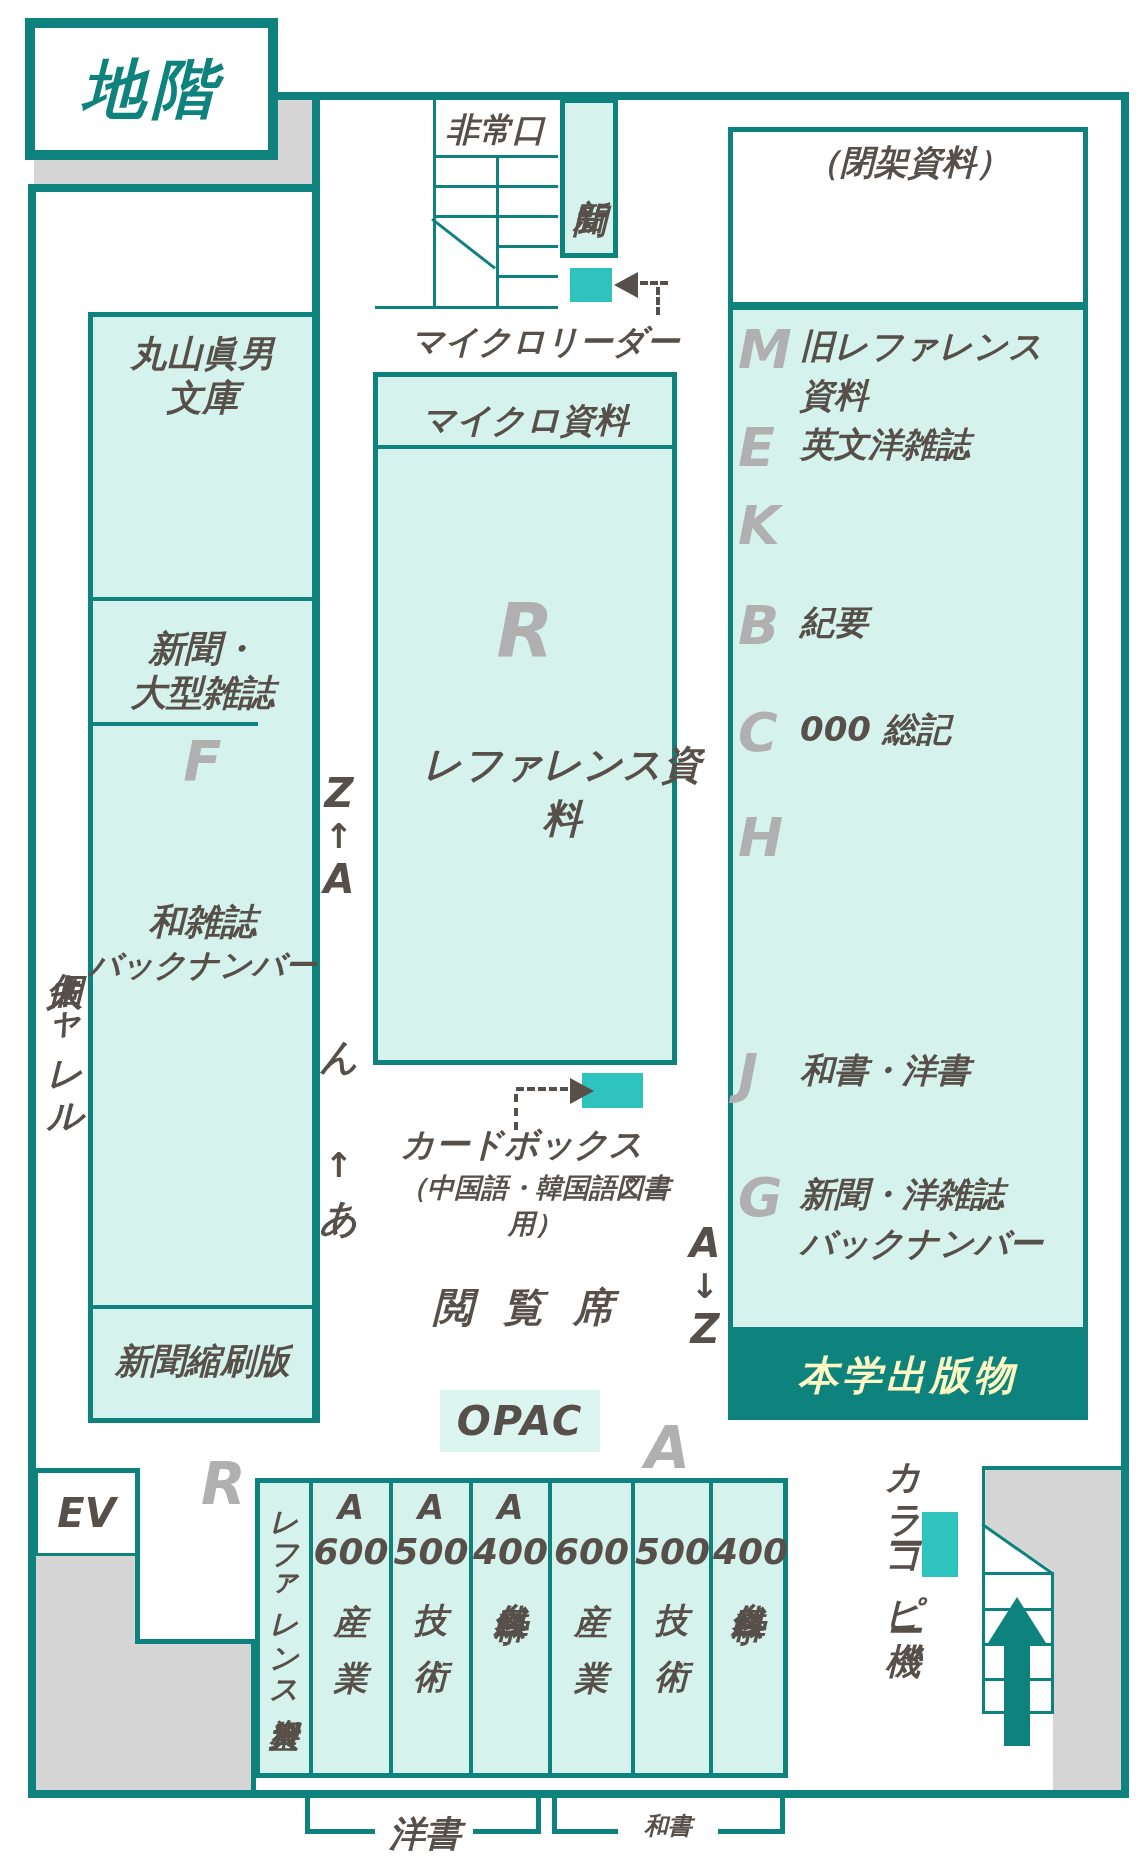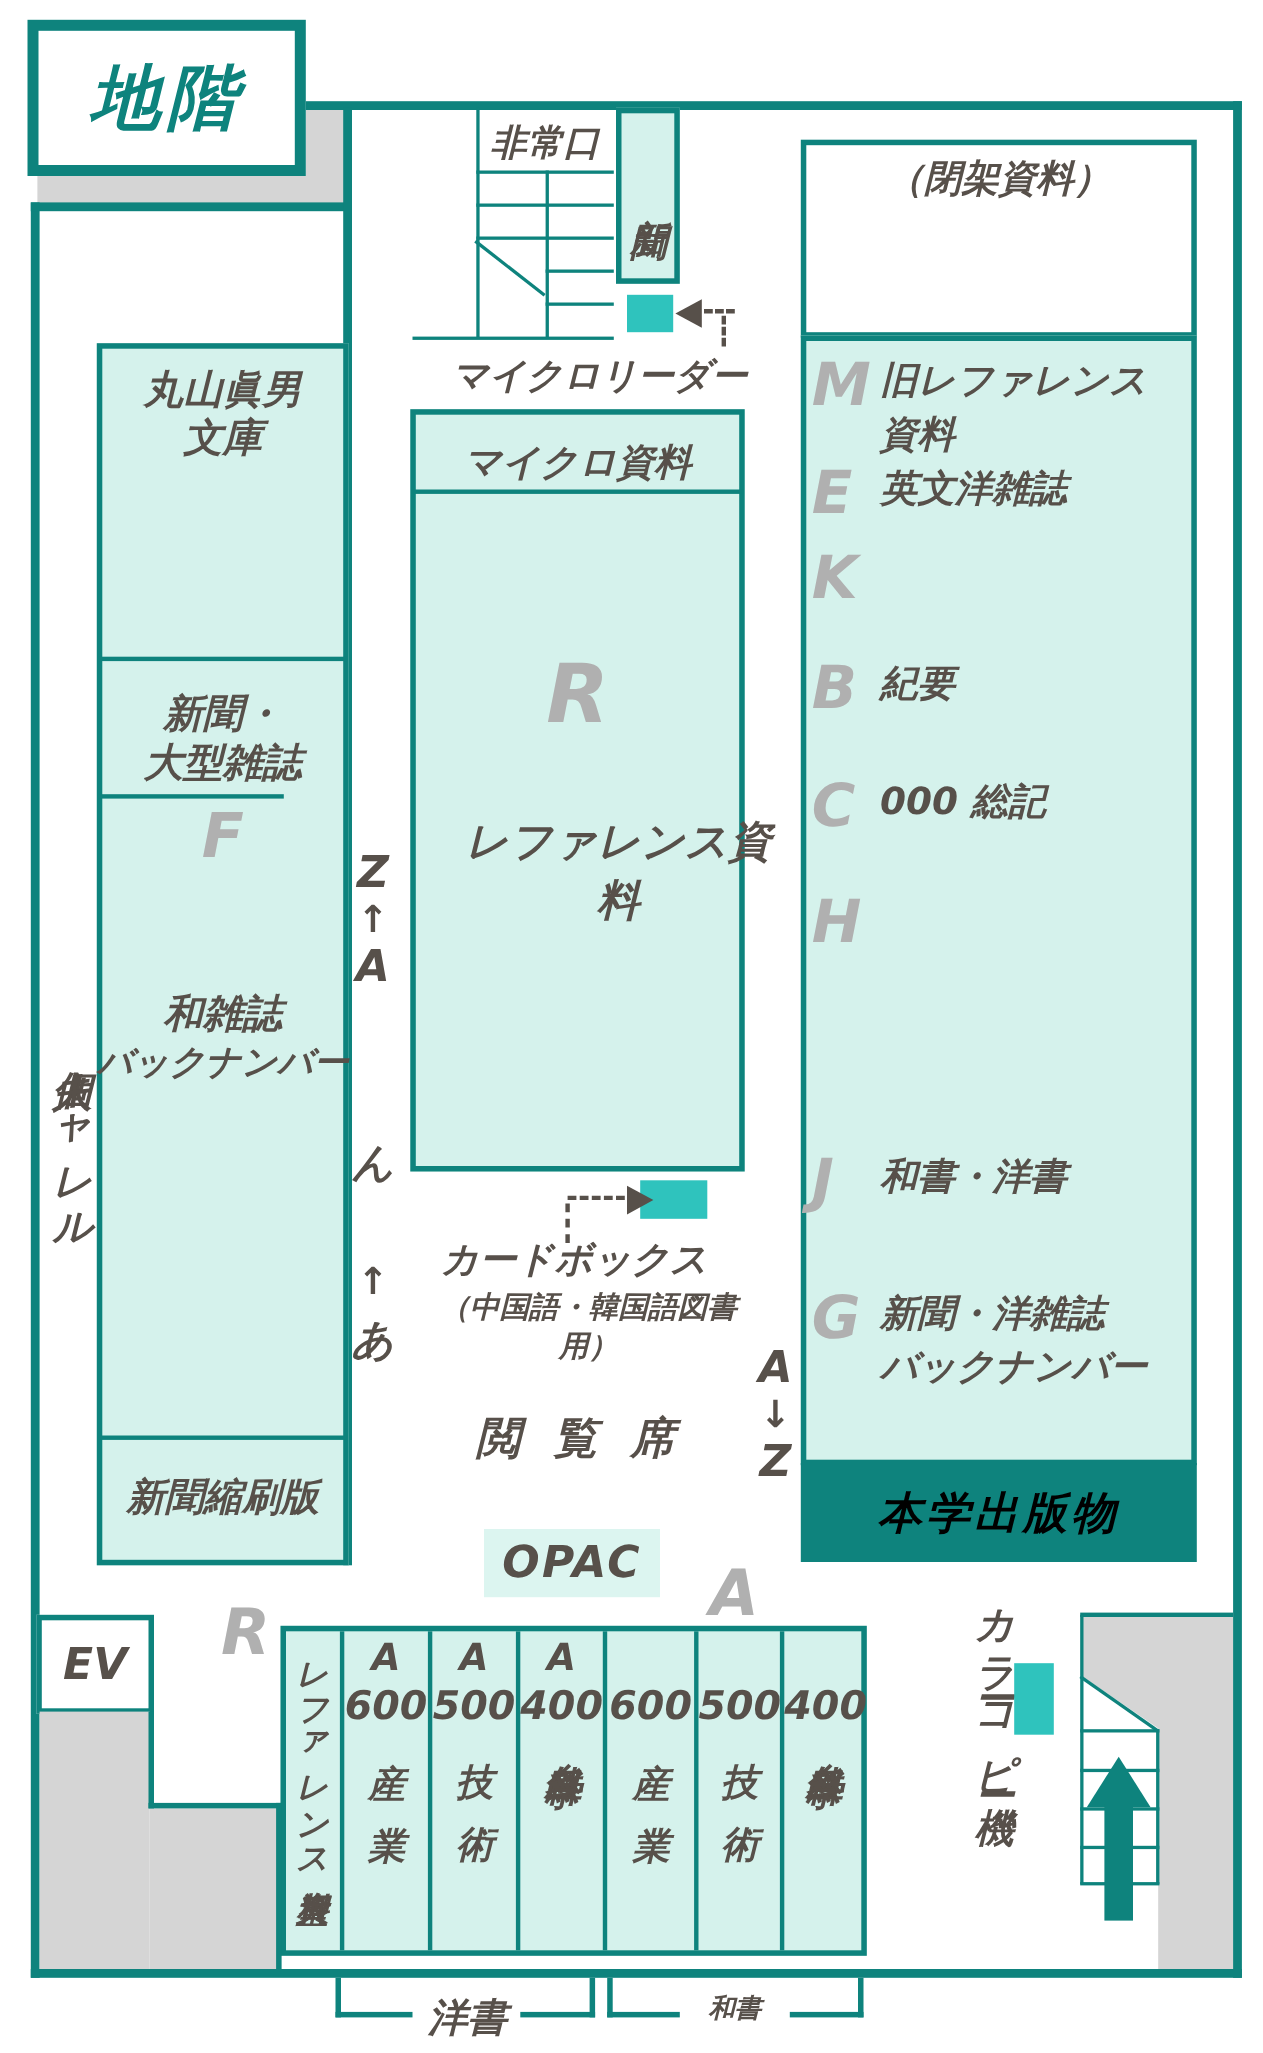--- a/index.html
+++ b/index.html
@@ -124,21 +124,21 @@
   </div>
   <div class="rrow" style="top:1170px;">
     <span class="rletter">G</span>
     <div class="rlines">
       <div>新聞・洋雑誌</div>
       <div>バックナンバー</div>
     </div>
   </div>
 
   <div class="abs" style="left:728px;top:1330px;width:360px;height:90px;background:#0e837d;display:flex;align-items:center;justify-content:center;">
-    <span style="color:#000000;font-size:40px;font-weight:bold;letter-spacing:4px;">本学出版物</span>
+    <span style="color:#fef9c3;font-size:40px;font-weight:bold;letter-spacing:4px;">本学出版物</span>
   </div>
 
   <div class="room" style="left:88px;top:312px;width:229px;height:1111px;"></div>
   <div class="lsec" style="top:330px;font-size:36px;">丸山眞男</div>
   <div class="lsec" style="top:374px;font-size:36px;">文庫</div>
   <div class="tline" style="left:90px;top:597px;width:225px;height:4px;"></div>
   <div class="lsec" style="top:625px;font-size:36px;">新聞・</div>
   <div class="lsec" style="top:669px;font-size:36px;">大型雑誌</div>
   <div class="tline" style="left:90px;top:722px;width:168px;height:4px;"></div>
   <div class="glet" style="left:88px;top:728px;width:229px;text-align:center;font-size:56px;">F</div>

